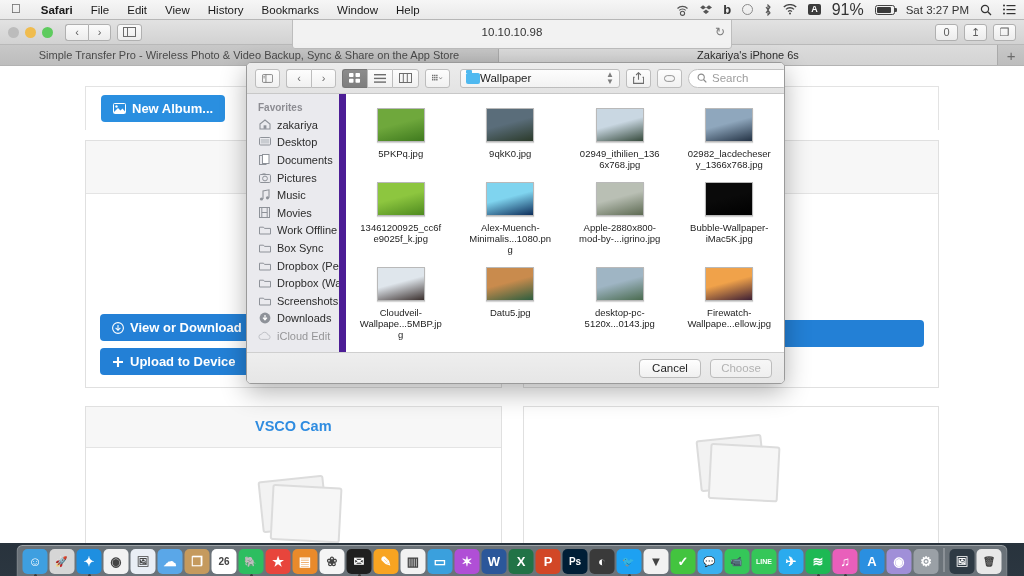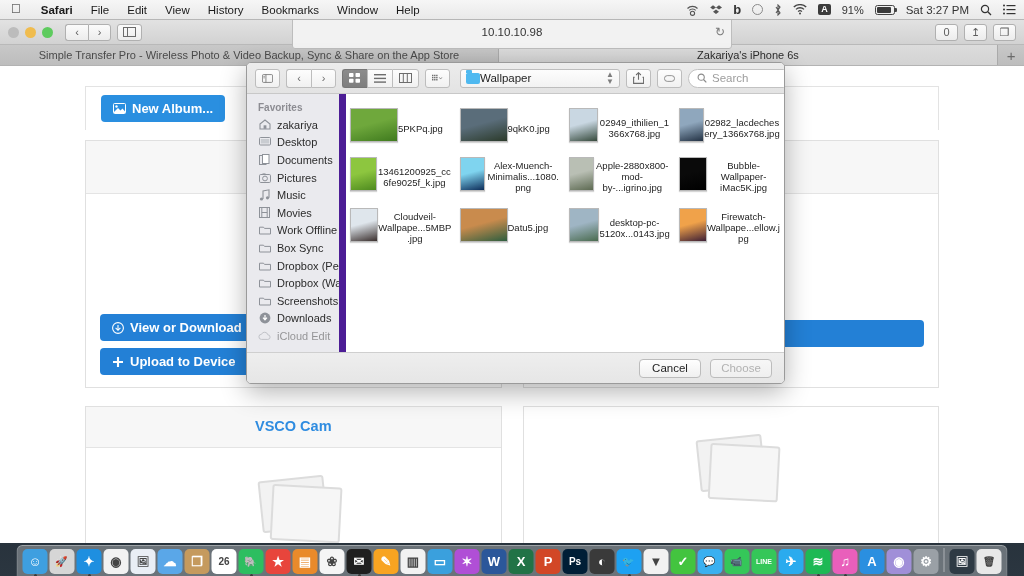--- a/index.html
+++ b/index.html
@@ -184,21 +184,21 @@
   .sheet-body { flex:1; display:flex; overflow:hidden; background:#fff; }
   .fsidebar {
     flex:0 0 99px; background:#eaeaee; border-right:7px solid #4c1d95;
     padding-top:6px; overflow:hidden;
   }
   .fs-head { font-size:10px; color:#8c8c92; padding: 2px 0 3px 11px; font-weight:bold;}
   .fs-item { display:flex; align-items:center; gap:6px; padding: 2.3px 0 2.3px 11px; font-size:11px; color:#2b2b2b; white-space:nowrap;}
   .fs-ico{ width:13px; height:13px; flex:0 0 13px; display:flex;align-items:center;justify-content:center; color:#8e9299;}
   .flist { flex:1; padding: 10px 0 0 0; position:relative; overflow:hidden; background:#fff;}
   .fgrid { display:grid; grid-template-columns: repeat(4, 1fr); row-gap: 2px; }
-  .fitem { display:flex; flex-direction:row; align-items:center; padding: 4px 4px 6px 4px; }
+  .fitem { display:flex; flex-direction:column; align-items:center; padding: 4px 4px 6px 4px; }
   .fthumb {
     width:48px;height:34px;border:1px solid #b9b9b9; background:#ddd;
     box-shadow:0 1px 1px rgba(0,0,0,0.16);
   }
   .fname{
     margin-top:6px; font-size:9.5px; color:#1d1d1d; text-align:center;
     line-height:11px; max-width:84px; word-break:break-word;
   }
   .sheet-foot{
     flex:0 0 31px; height:31px;
@@ -278,21 +278,21 @@
         <svg width="14" height="11" viewBox="0 0 14 11">
             <path d="M0.8 3.1A9 9 0 0 1 13.2 3.1" stroke="#444" stroke-width="1.4" fill="none"></path>
             <path d="M3 5.4A5.7 5.7 0 0 1 11 5.4" stroke="#444" stroke-width="1.3" fill="none"></path>
             <path d="M5.1 7.6A2.7 2.7 0 0 1 8.9 7.6" stroke="#444" stroke-width="1.2" fill="none"></path>
             <circle cx="7" cy="9.6" r="1" fill="#444"></circle>
           </svg>
       </span>
       <span class="it">
           <span class="abadge">A</span>
         </span>
-      <span class="it" style="font-size:11px;">91%</span>
+      <span class="it" style="font-size:16px;">91%</span>
       <span class="it">
           <span class="batt">
             <i></i>
           </span>
         </span>
       <span class="it">Sat 3:27 PM</span>
       <span class="it">
         <svg width="12" height="12" viewBox="0 0 12 12">
             <circle cx="5" cy="5" r="3.6" fill="none" stroke="#333" stroke-width="1.2"></circle>
             <path d="M7.8 7.8 11 11" stroke="#333" stroke-width="1.3"></path>

